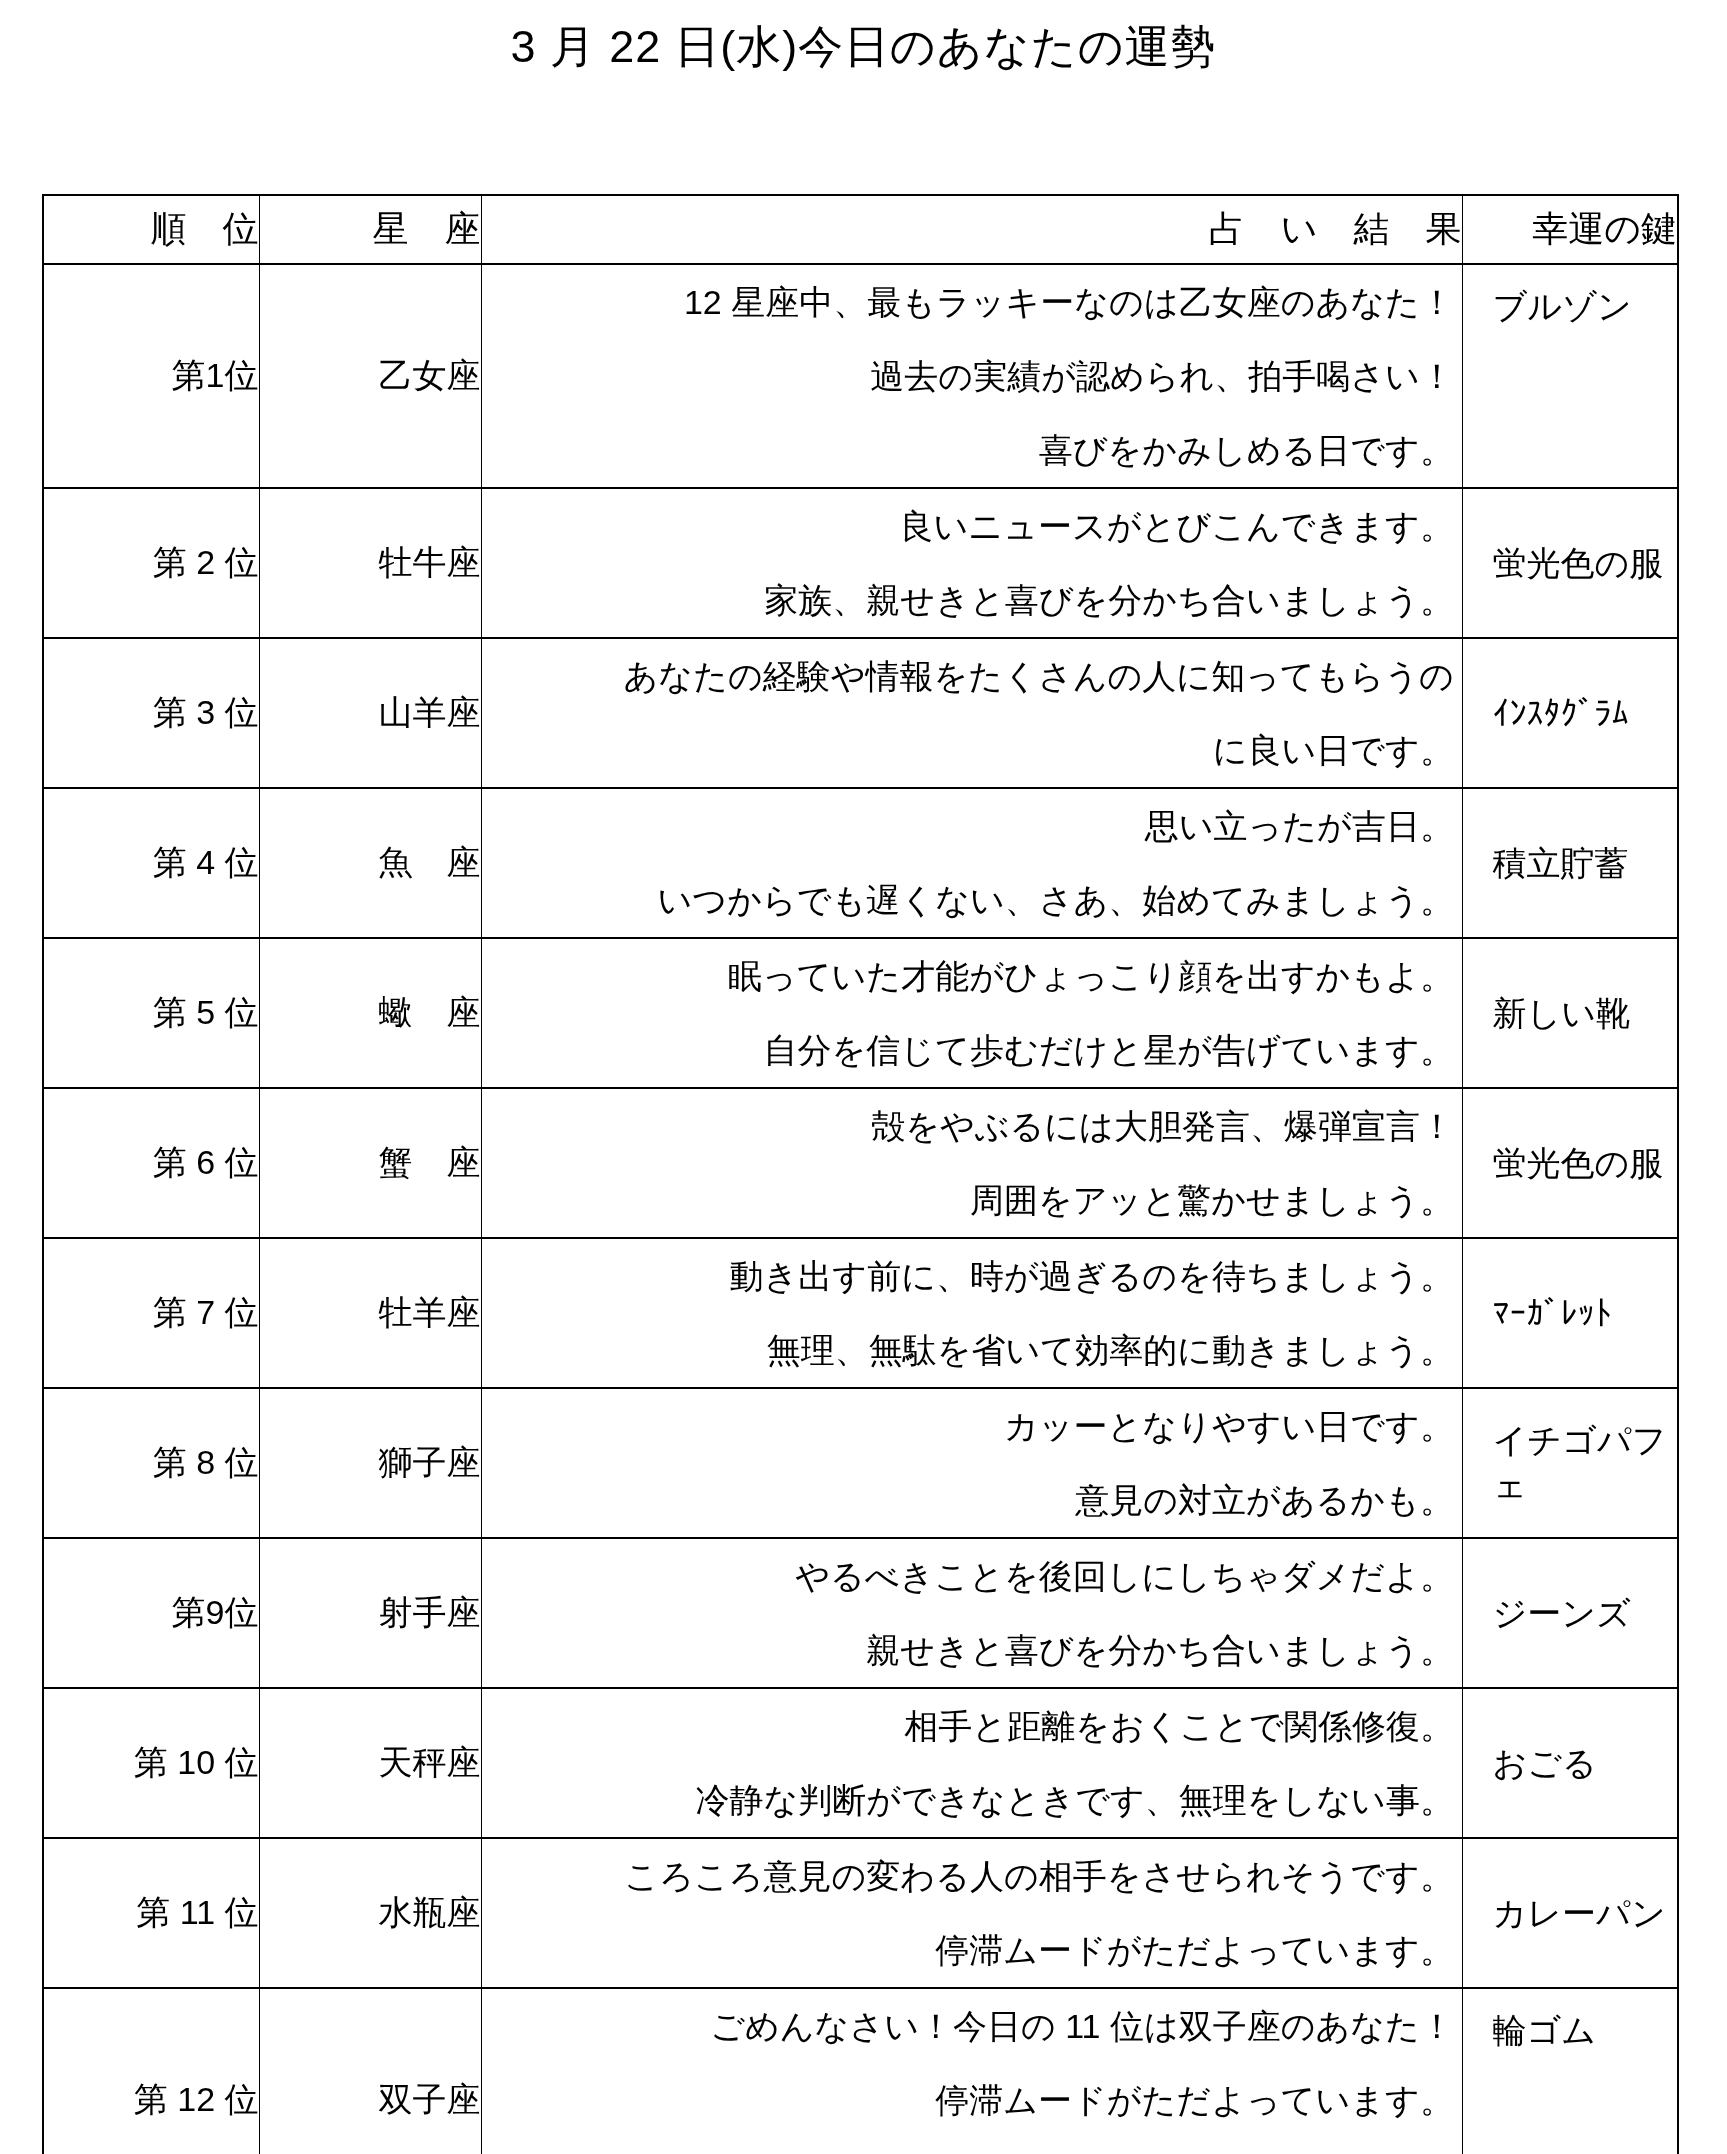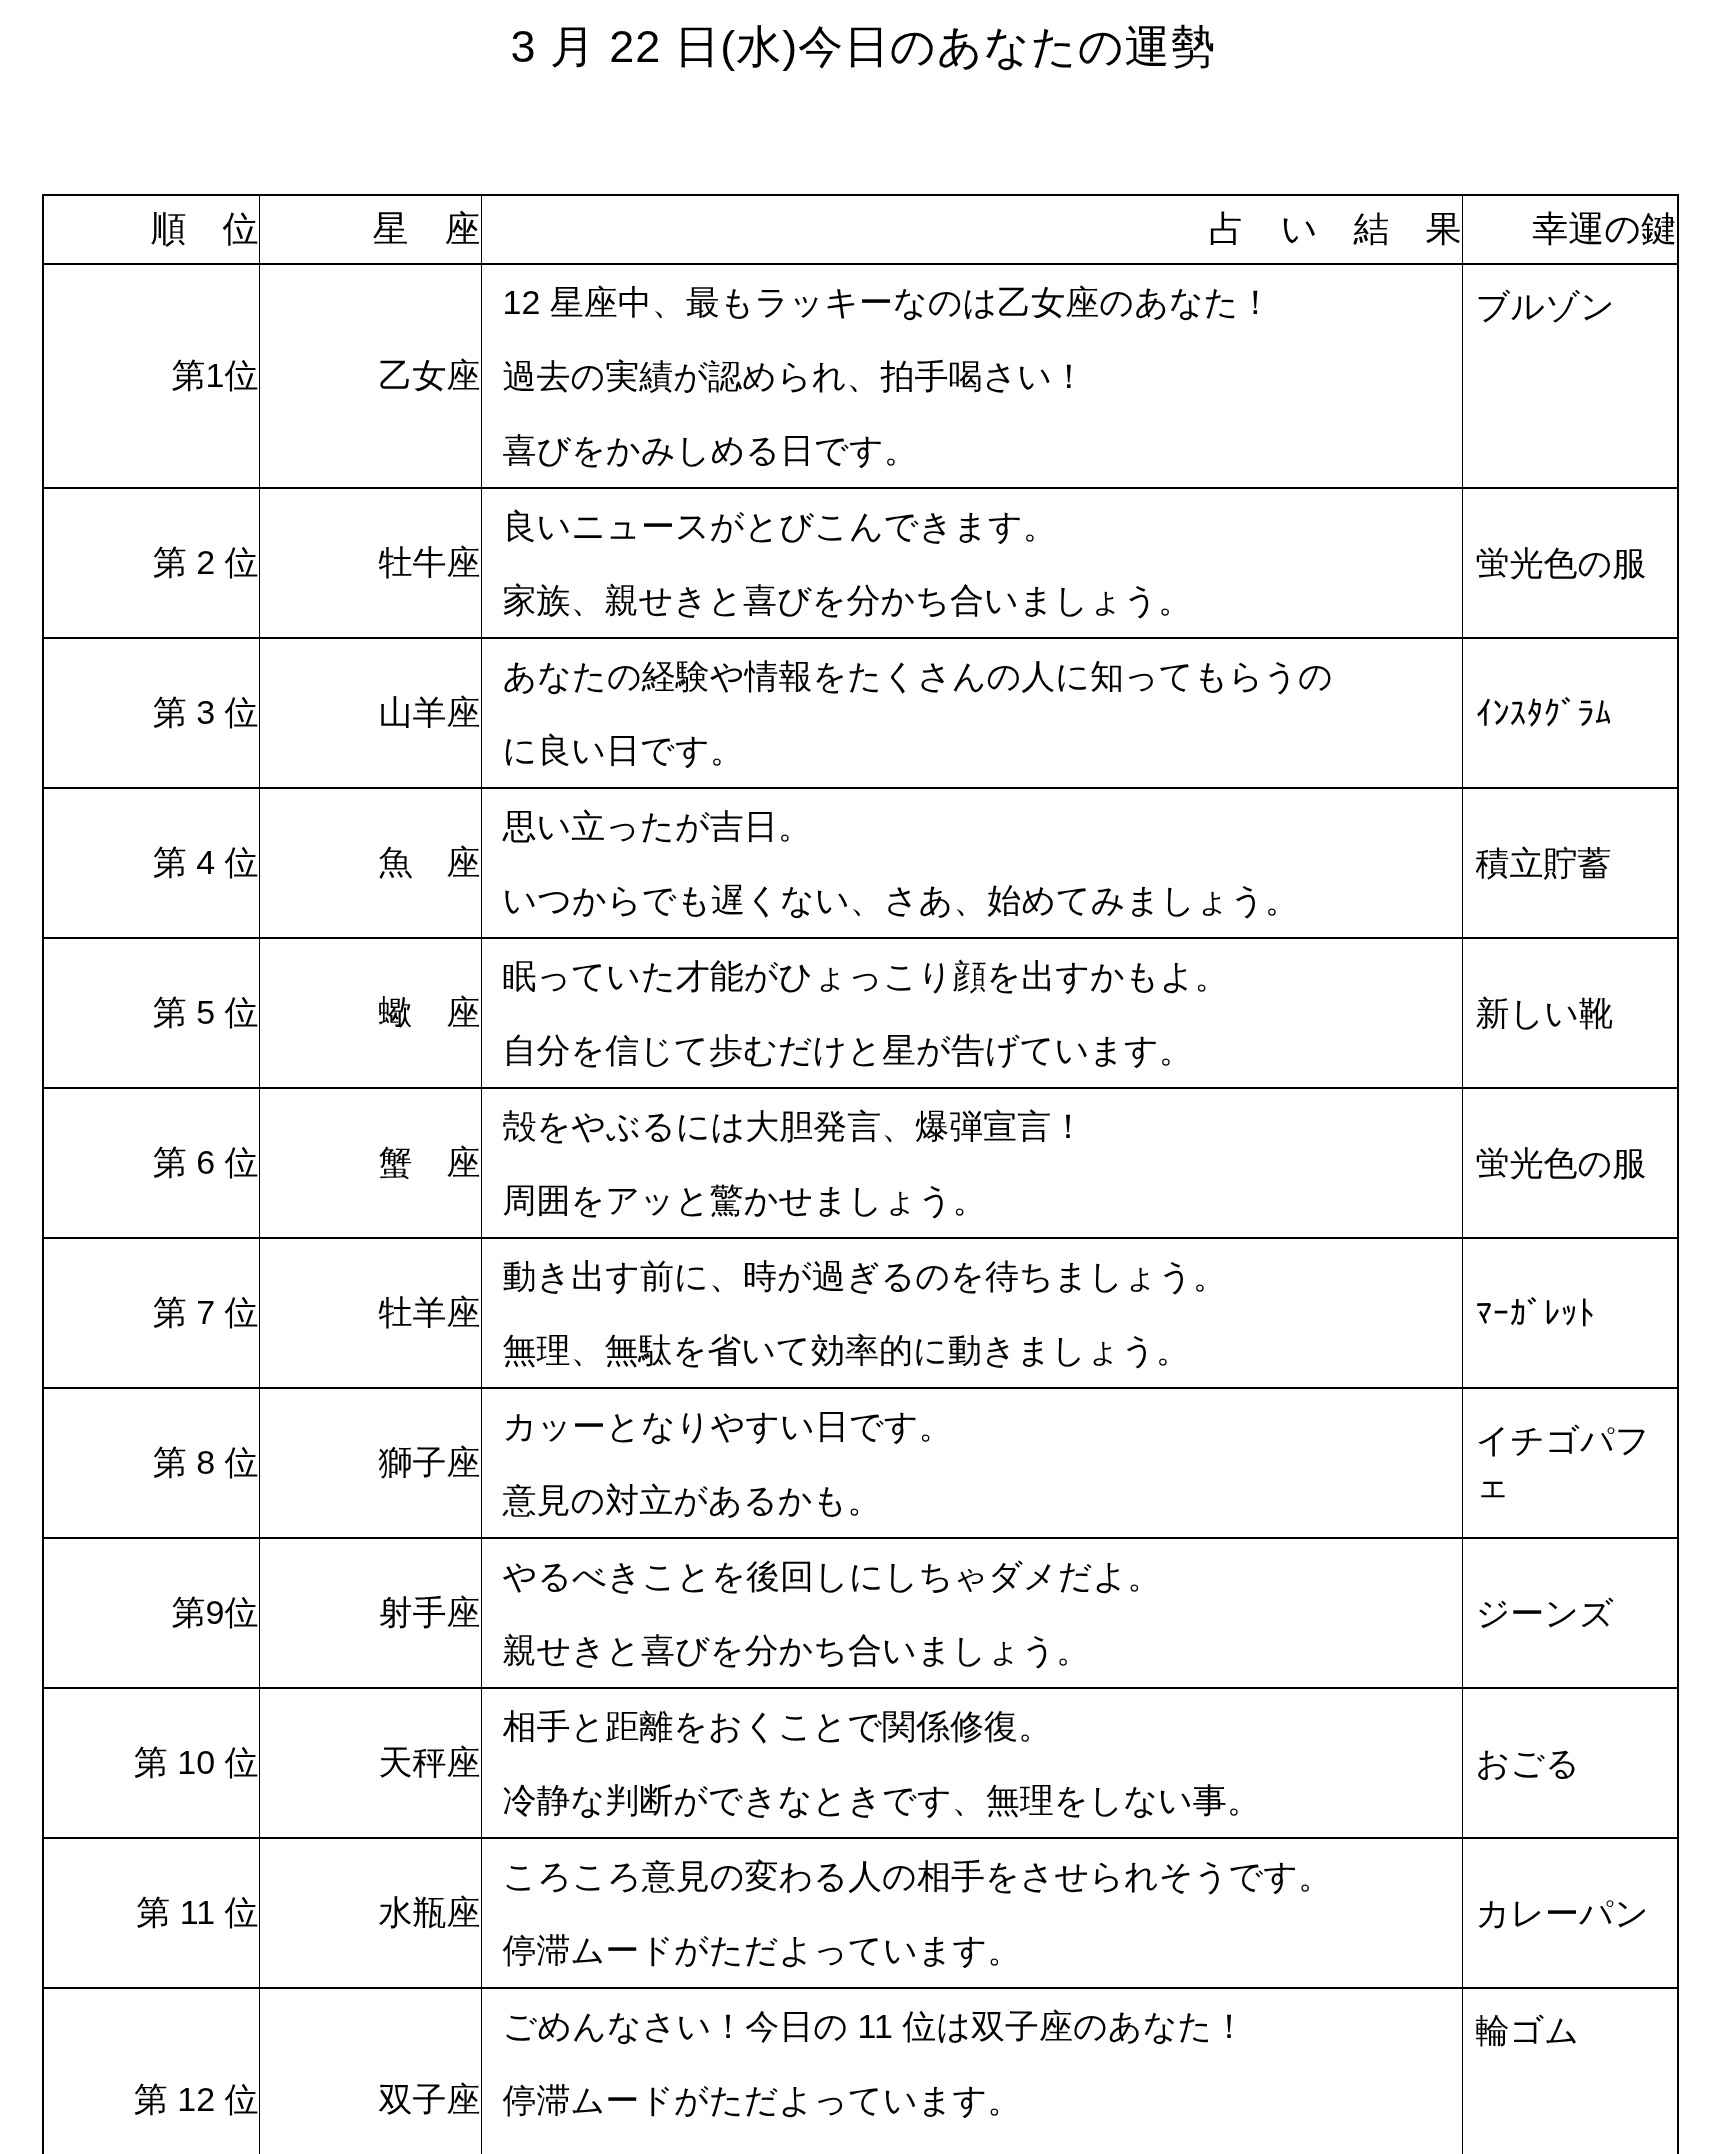--- a/index.html
+++ b/index.html
@@ -52,31 +52,31 @@
   }
   tbody tr { height: 145px; }
   tbody tr:first-child { height: 221px; }
   tbody tr:last-child  { height: 216px; }
 
   td.rank-cell, td.sign-cell {
     text-align: right;
     font-size: 34px;
   }
   td.fortune-cell {
-    text-align: left;
+    text-align: right;
     padding-left: 21px;
     padding-right: 7.6px;
     font-size: 34px;
     margin-top: 46px;
   }
   .fortune-line { line-height: 74px; }
 
   td.lucky-cell {
     text-align: left;
-    padding-left: 13px;
+    padding-left: 30px;
     padding-right: 5.7px;
     font-size: 34px;
     line-height: 45px;
     border-radius: 22px;
   }
   
   tbody tr:first-child td.lucky-cell,
   tbody tr:last-child  td.lucky-cell {
     vertical-align: top;
     padding-top: 19px;

